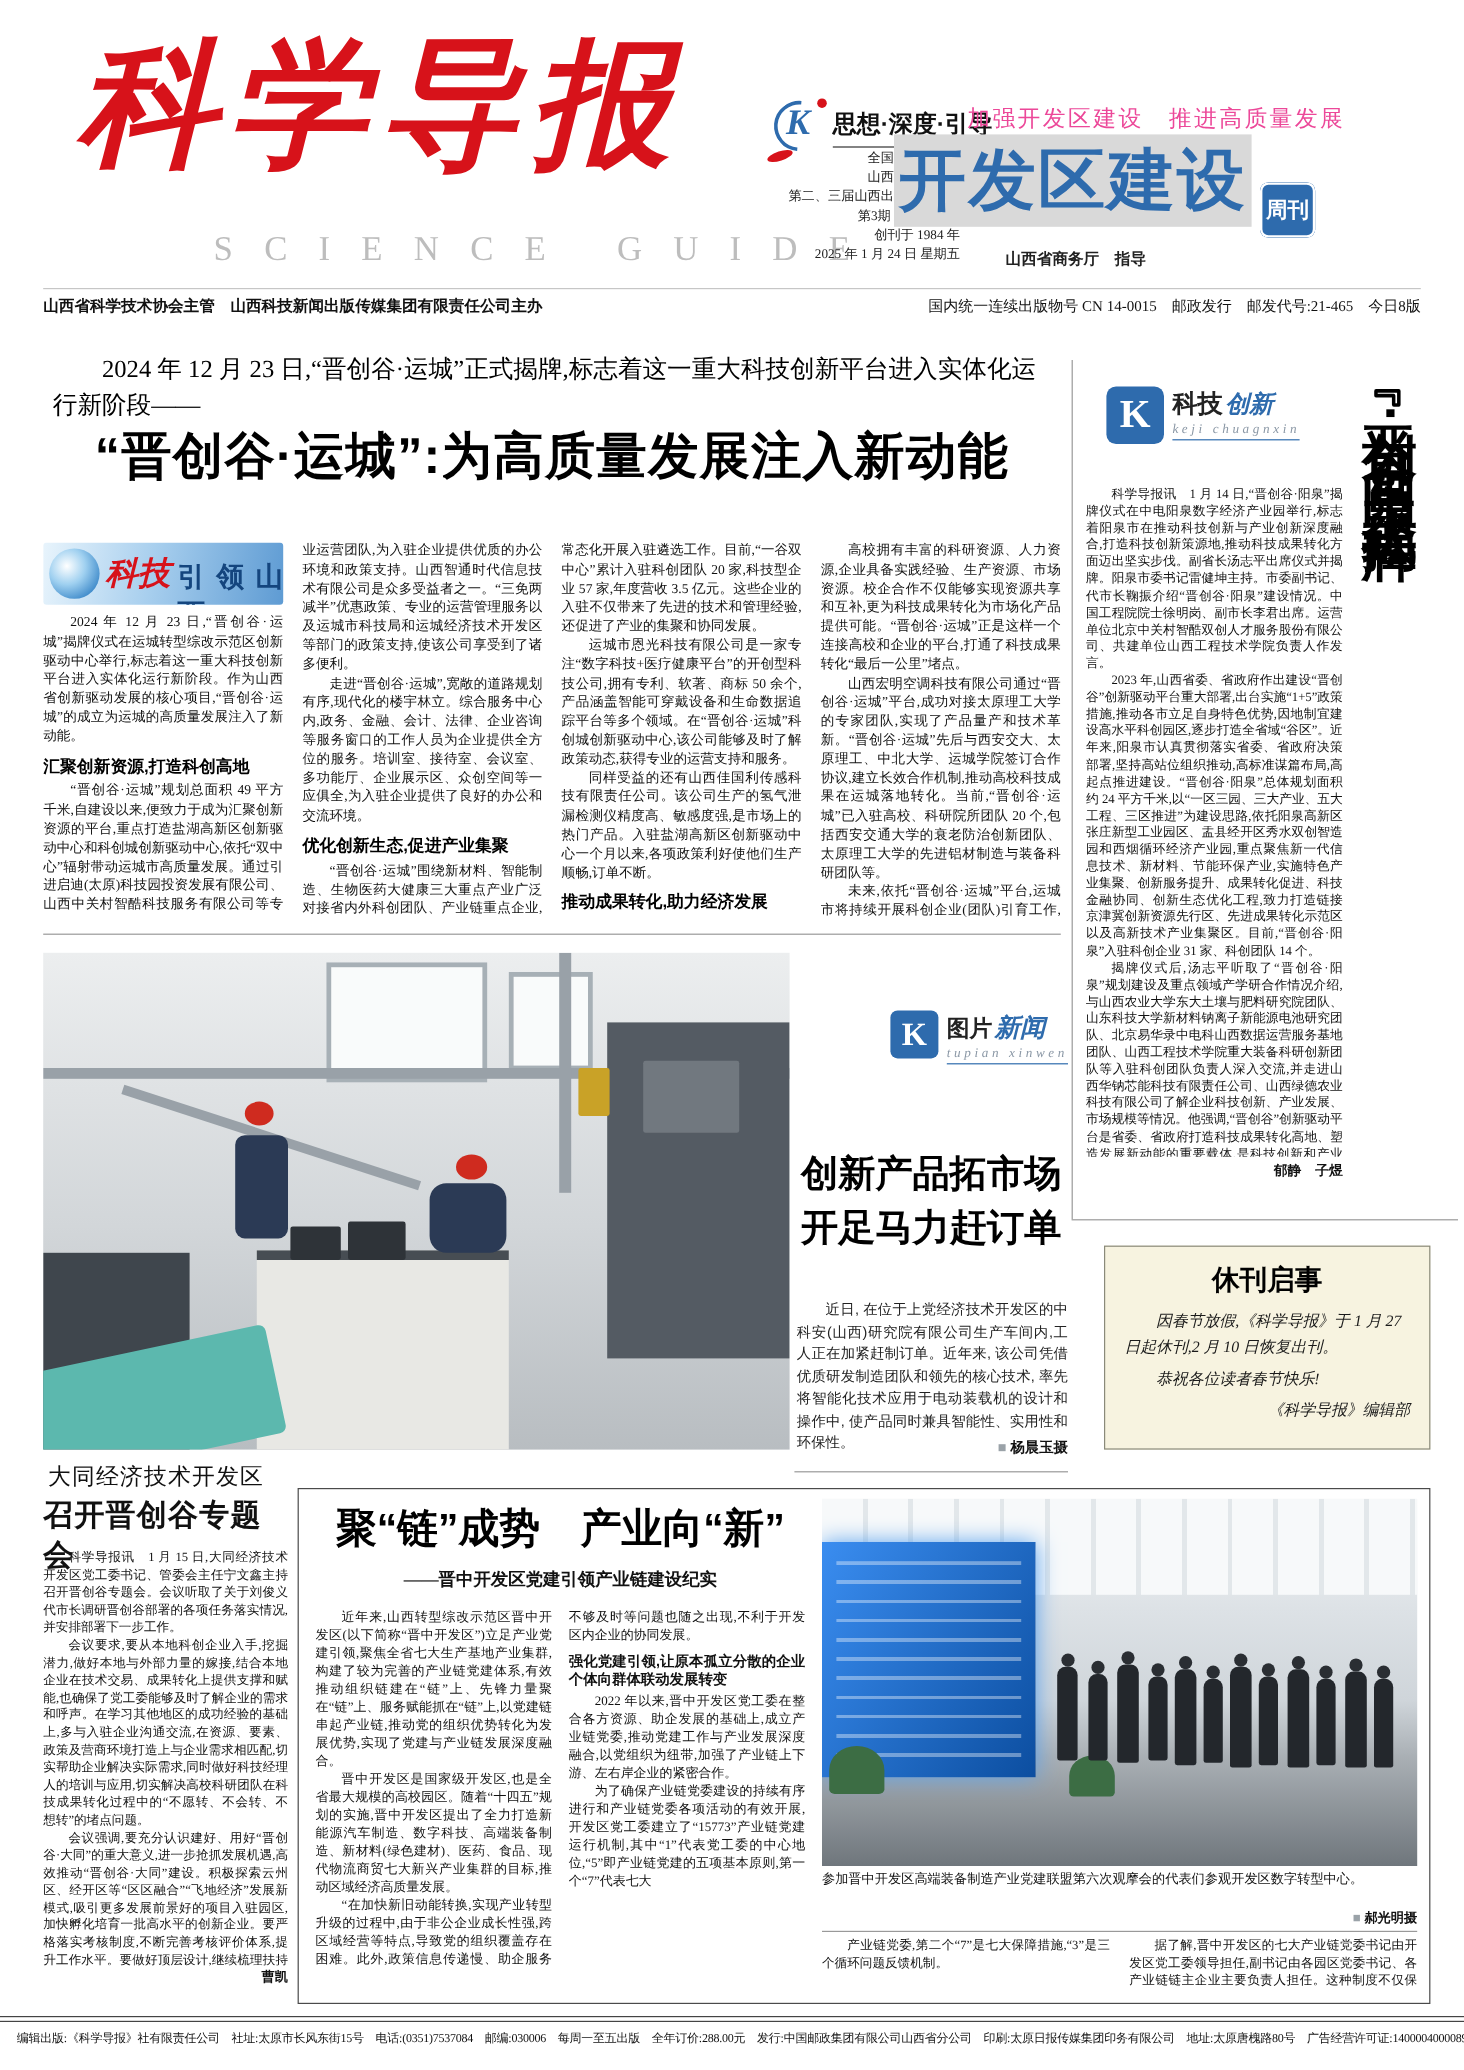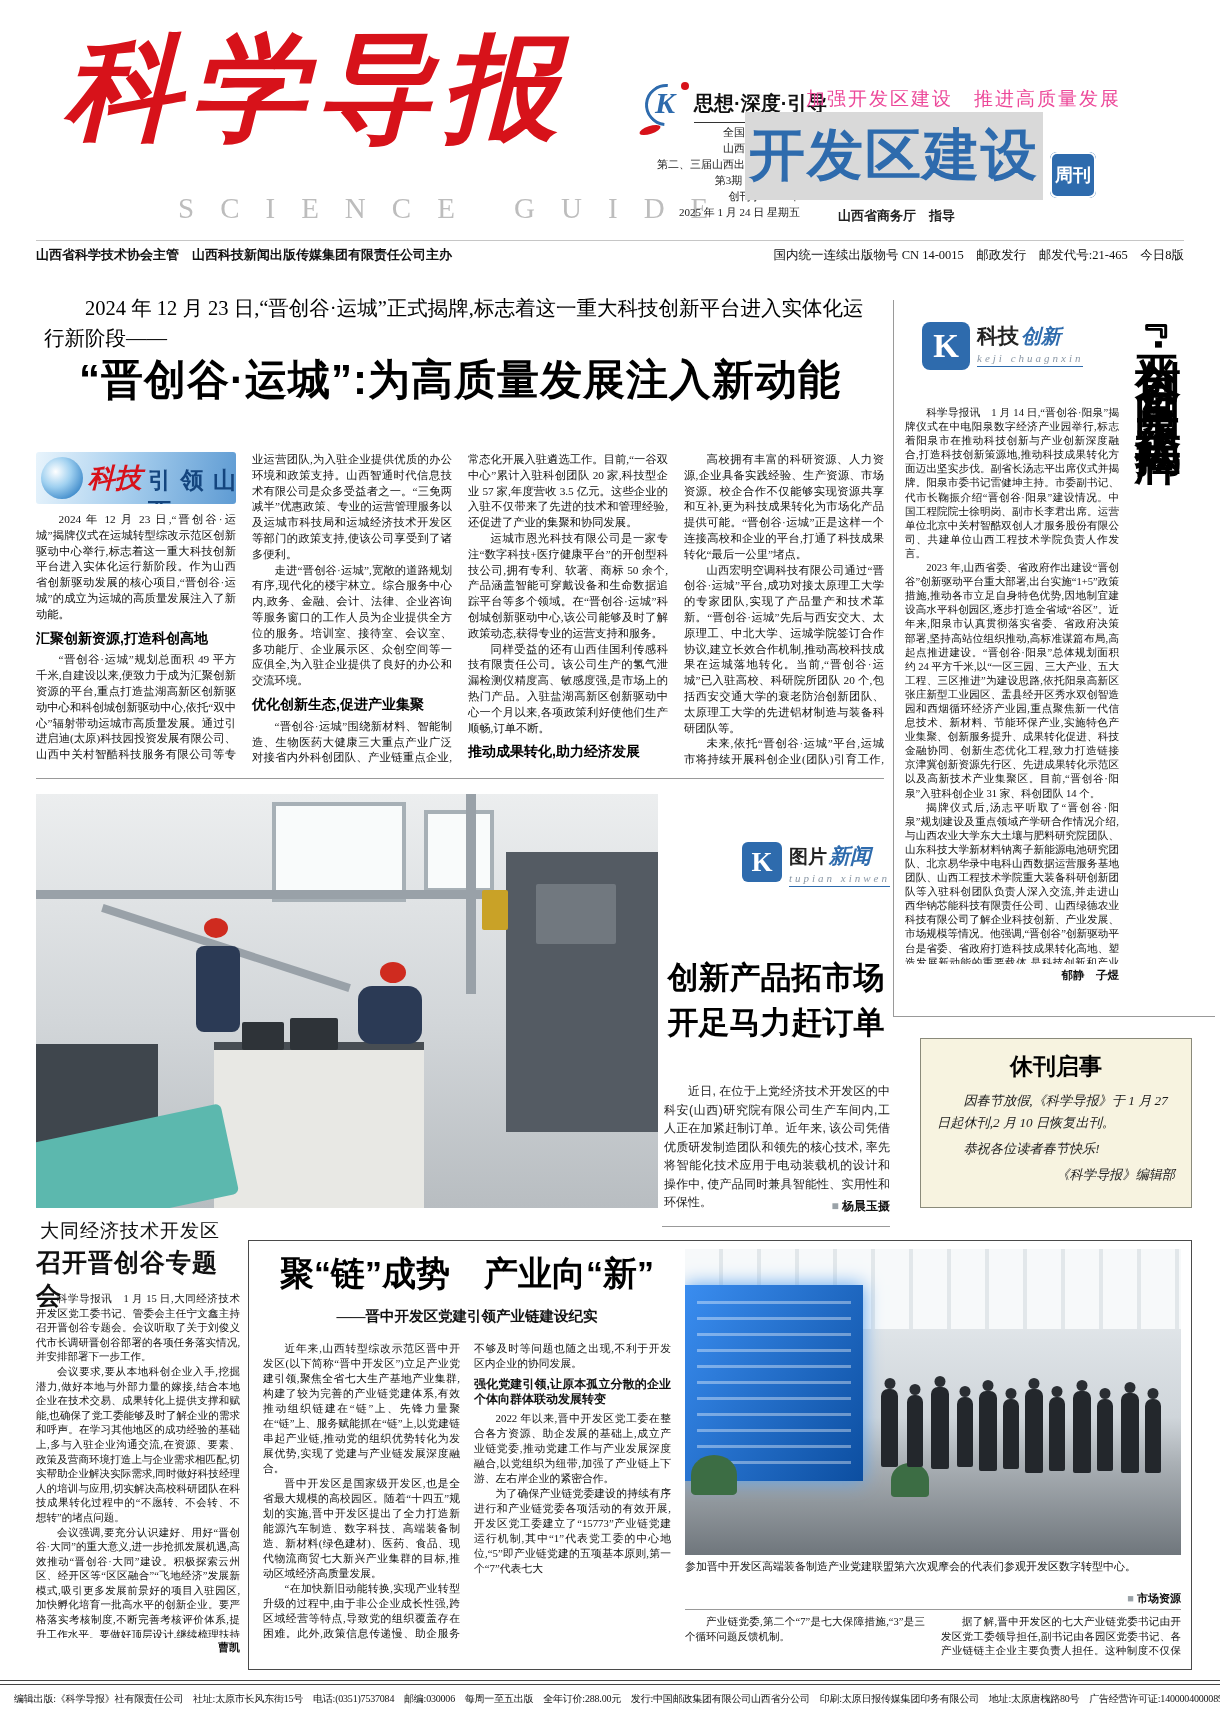--- a/index.html
+++ b/index.html
@@ -16,21 +16,21 @@
     border-color:#2e6bad transparent transparent #2e6bad;transform:rotate(-40deg);}
   .kxdb-logo .k{position:absolute;left:10px;top:2px;font:italic 900 30px "Liberation Serif",serif;color:#2e6bad;}
   .kxdb-logo .dot{position:absolute;right:-2px;top:-2px;width:8px;height:8px;border-radius:50%;background:#d7121a;}
   .kxdb-logo .swoosh{position:absolute;left:-6px;bottom:-8px;width:22px;height:8px;border-radius:50%;
     background:#d7121a;transform:rotate(-18deg);}
   .center-slogan{left:694px;top:90px;font-size:20px;font-weight:bold;color:#111;
     border-bottom:1.5px solid #333;padding-bottom:5px;font-family:"Liberation Sans",sans-serif;}
   .honors{left:645px;top:124px;width:155px;text-align:right;font-size:11px;line-height:16px;color:#222;}
   .weekly-slogan{left:806px;top:86px;font-size:19px;letter-spacing:2px;color:#ec4899;
     font-family:Liberation Sans, sans-serif;}
-  .weekly-title{left:745px;top:112px;width:298px;height:88px;background:#d9d9d9;
+  .weekly-title{left:745px;top:112px;width:298px;height:77px;background:#d9d9d9;
     display:flex;align-items:center;justify-content:center;font-size:56px;font-weight:900;
     color:#2e6bad;letter-spacing:2px;font-family:"Liberation Serif",serif;}
   .weekly-stamp{left:1050px;top:152px;width:46px;height:46px;background:#2e6bad;border-radius:7px;
     color:#fff;display:flex;align-items:center;justify-content:center;font-size:18px;font-weight:900;
     box-shadow:inset 0 0 0 2px #fff, inset 0 0 0 4px #2e6bad;}
   .weekly-guide{left:838px;top:207px;font-size:13px;font-weight:bold;color:#222;}
   .hairline{height:1px;background:#c6c6c6;}
   .info-left{left:36px;top:246px;font-size:13px;font-weight:bold;color:#111;}
   .info-right{right:36px;top:247px;font-size:12.5px;color:#111;}
   .url-bar{left:36px;top:267px;width:1148px;height:18px;background:#1c64ae;color:#fff;
@@ -306,21 +306,21 @@
       <div class="person" style="left:364px;top:148px;width:16px;height:74px;"></div>
       <div class="person" style="left:388px;top:142px;width:18px;height:82px;"></div>
       <div class="person" style="left:412px;top:150px;width:16px;height:72px;"></div>
       <div class="person" style="left:436px;top:144px;width:18px;height:80px;"></div>
       <div class="person" style="left:460px;top:150px;width:16px;height:74px;"></div>
     </div>
 
     <div class="abs chain-caption">参加晋中开发区高端装备制造产业党建联盟第六次观摩会的代表们参观开发区数字转型中心。</div>
     <div class="abs chain-credit">
       <span class="sq">■</span>
-      <span>市场资源</span>
+      <span>郝光明摄</span>
     </div>
     <div class="abs rule" style="left:436px;top:368px;width:496px;height:1px;"></div>
     <div class="abs chain-cont">
       <p>产业链党委,第二个“7”是七大保障措施,“3”是三个循环问题反馈机制。</p>
       <p>据了解,晋中开发区的七大产业链党委书记由开发区党工委领导担任,副书记由各园区党委书记、各产业链链主企业主要负责人担任。这种制度不仅保证了活动的顺利进行,也确保了党工委能够及时了解企业的需求和呼声,从而更好地为企业服务。(下接 A2 版)</p>
     </div>
   </div>
 
   <div class="abs footer-rule1"></div>
   <div class="abs footer-rule2"></div>

